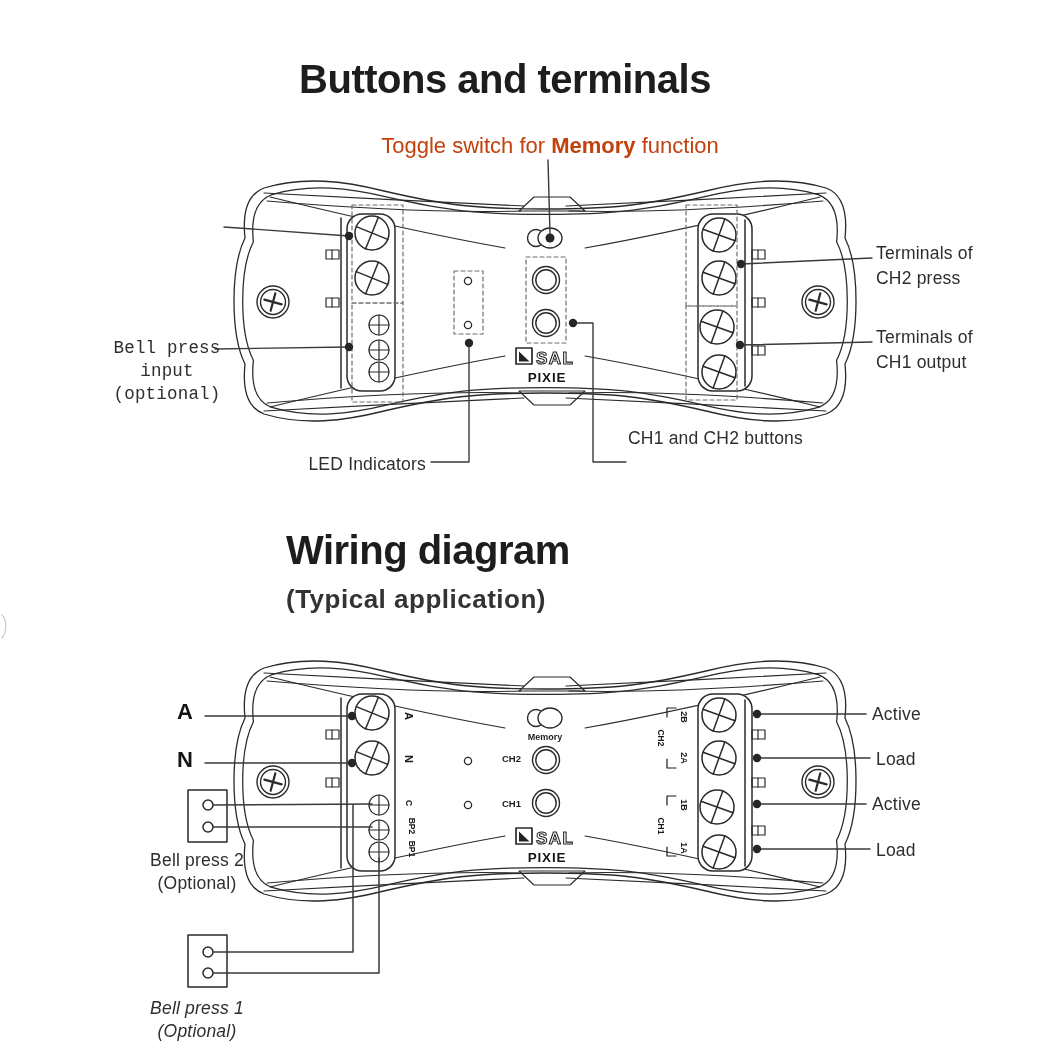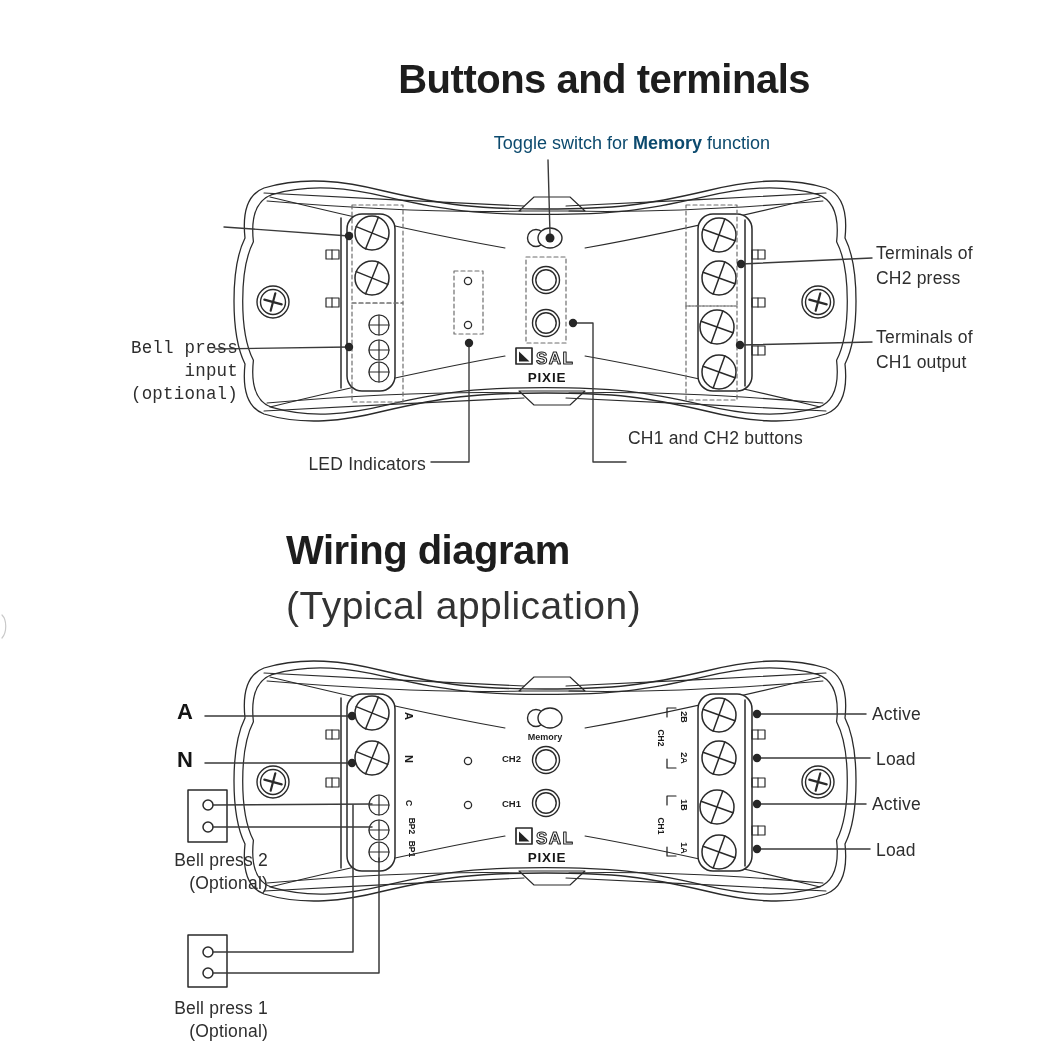--- a/index.html
+++ b/index.html
@@ -1,25 +1,25 @@
 <!DOCTYPE html>
 <html><head>
 <meta charset="utf-8">
 <style>
   html,body{margin:0;padding:0;background:#fff;}
   #page{position:relative;width:1060px;height:1064px;background:#fff;overflow:hidden;
         font-family:"Liberation Sans","DejaVu Sans",sans-serif;color:#2d2d2d;}
   #art{position:absolute;left:0;top:0;}
   .lbl{position:absolute;font-size:17.5px;line-height:23px;color:#2e2e2e;letter-spacing:.2px;}
-  .center{text-align:right;}
+  .center{text-align:center;}
   .right{text-align:right;}
   .h1{position:absolute;font-size:40px;font-weight:700;color:#1d1d1d;letter-spacing:-.5px;}
-  .sub{position:absolute;font-size:18px;color:#0c4a6e;}
+  .sub{position:absolute;font-size:22px;color:#c2410c;}
   .big{position:absolute;font-size:22px;font-weight:700;color:#141414;}
-  .h2sub{position:absolute;font-size:39px;font-weight:400;color:#333;letter-spacing:.5px;}
+  .h2sub{position:absolute;font-size:26px;font-weight:700;color:#333;letter-spacing:.5px;}
   svg text{font-family:"Liberation Sans","DejaVu Sans",sans-serif;}
 </style>
 </head>
 <body>
 
 <div id="page">
 
   <svg id="art" width="1060" height="1064" viewBox="0 0 1060 1064" fill="none" stroke-linecap="round" stroke-linejoin="round">
 
     <defs>
@@ -297,21 +297,21 @@
   <div class="h2sub" style="left:286px;top:584px;">(Typical application)</div>
 
   <div class="big" style="left:168px;top:699px;width:34px;text-align:center;">A</div>
   <div class="big" style="left:168px;top:747px;width:34px;text-align:center;">N</div>
 
   <div class="lbl center" style="left:126px;top:849px;width:142px;">
     <div>Bell press 2</div>
     <div>(Optional)</div>
   </div>
 
-  <div class="lbl center" style="left:126px;top:997px;width:142px;">
+  <div class="lbl center" style="left:126px;top:997px;width:142px;font-style:italic;">
     <div>Bell press 1</div>
     <div>(Optional)</div>
   </div>
 
   <div class="lbl" style="left:872px;top:703px;">Active</div>
   <div class="lbl" style="left:876px;top:748px;">Load</div>
   <div class="lbl" style="left:872px;top:793px;">Active</div>
   <div class="lbl" style="left:876px;top:839px;">Load</div>
 
 </div>

